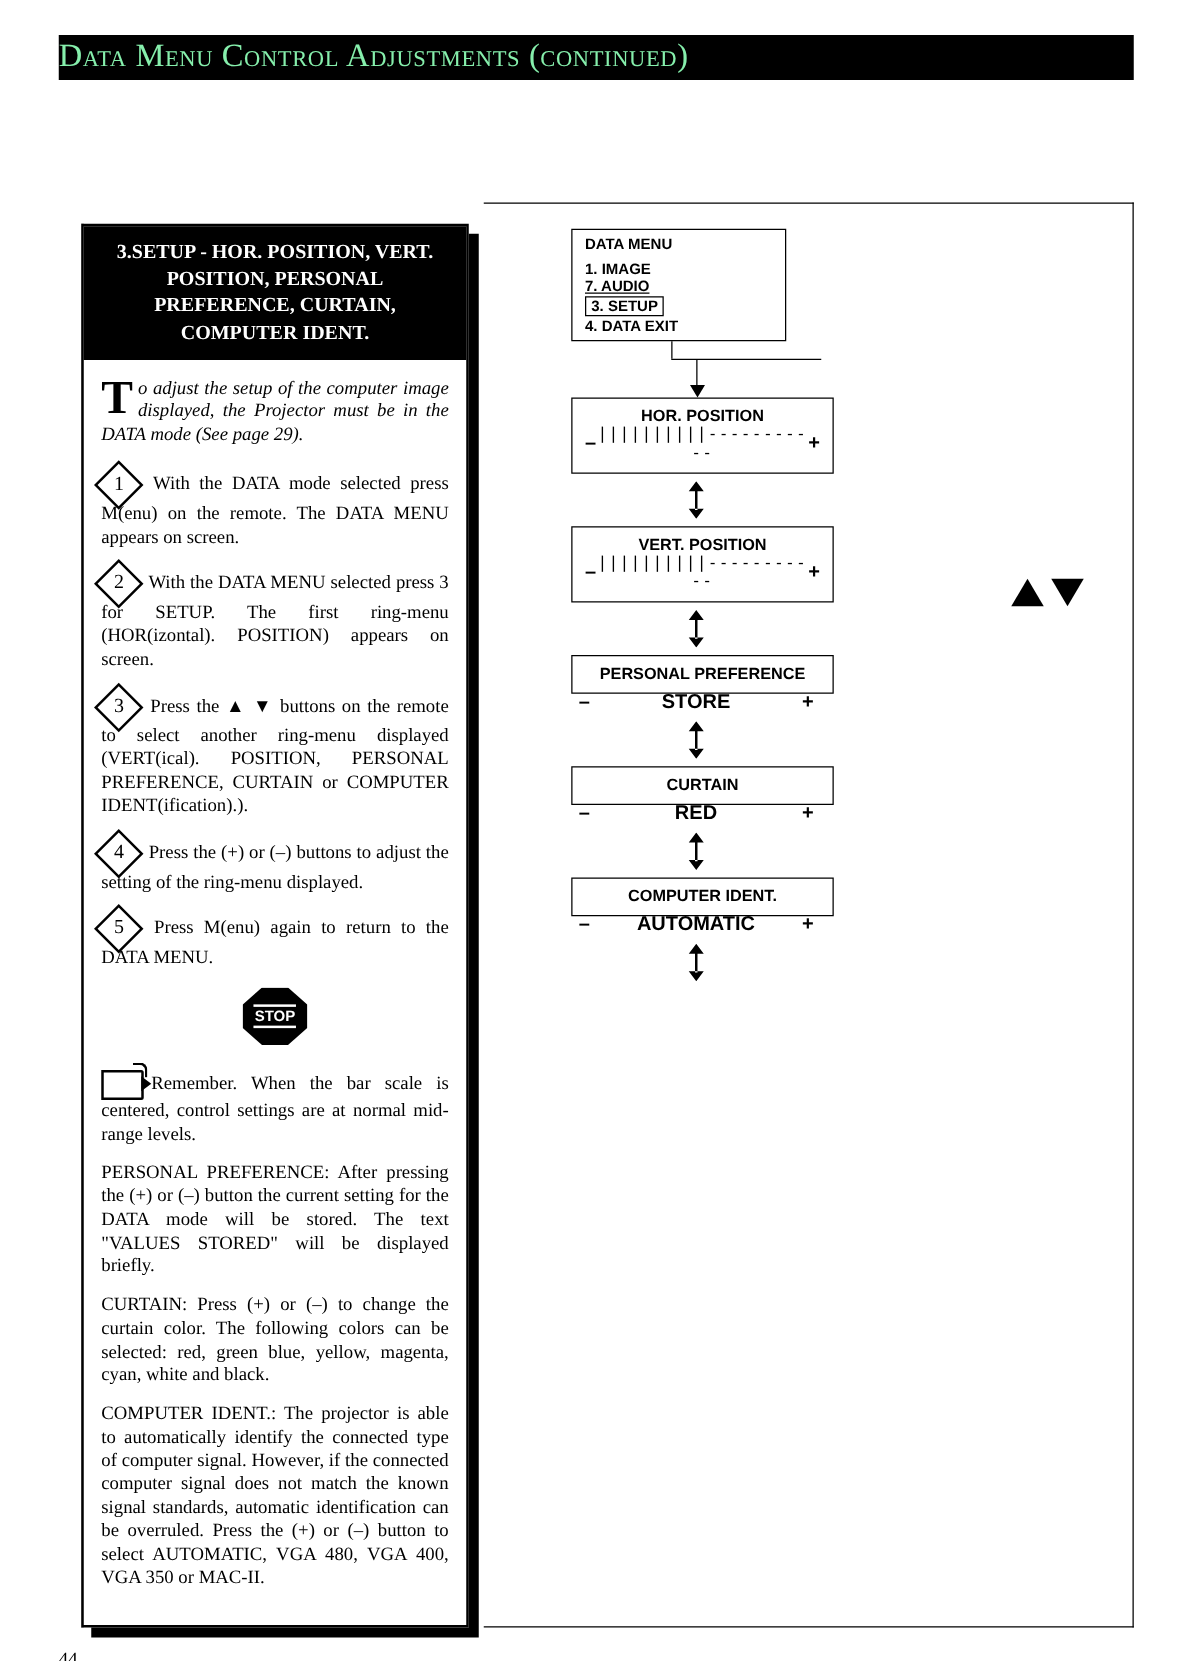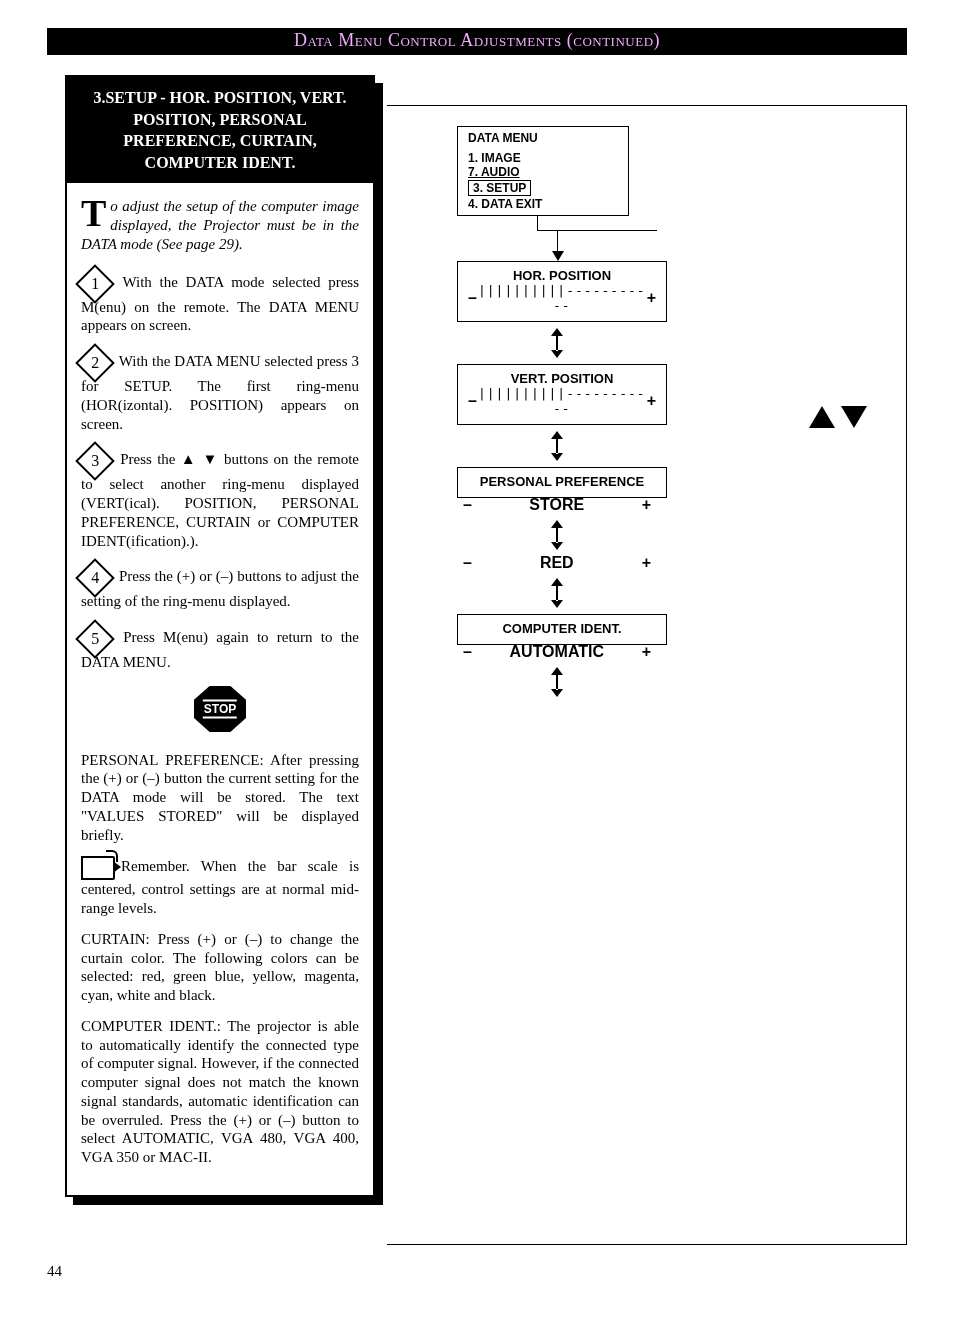--- a/index.html
+++ b/index.html
@@ -9,30 +9,30 @@
   background: #fff;
   color: #000;
 }
 .page {
   width: 860px;
   margin: 28px auto 0 auto;
   position: relative;
 }
 .page-title-bar {
   background: #000;
-  color: #f0abfc;
+  color: #86efac;
   font-variant: small-caps;
-  text-align: center;
-  font-size: 18px;
+  font-size: 26px;
   padding: 2px 0 4px 0;
   letter-spacing: .5px;
 }
 .two-col {
   display: flex;
-  align-items: flex-start;
+  align-items: flex-end;
+  margin-top: 48px;
 }
 .left-col {
   width: 320px;
   border: 2px solid #000;
   border-top: none;
   border-right: none;
   border-bottom: none;
   margin-left: 18px;
   margin-top: 20px;
 }
@@ -202,24 +202,24 @@
           </div>
           <div class="step">
             <span class="diamond"><span>5</span></span>
             <span>Press M(enu) again to return to the DATA MENU.</span>
           </div>
 
           <div class="stop-row">
             <span class="stop-oct"><span>STOP</span></span>
           </div>
 
-          <div class="para">PERSONAL PREFERENCE: After pressing the (+) or (–) button the current setting for the DATA mode will be stored. The text "VALUES STORED" will be displayed briefly.</div>
           <div class="para">
             <span class="note-ico"></span><span>Remember. When the bar scale is centered, control settings are at normal mid-range levels.</span>
           </div>
+          <div class="para">PERSONAL PREFERENCE: After pressing the (+) or (–) button the current setting for the DATA mode will be stored. The text "VALUES STORED" will be displayed briefly.</div>
           <div class="para">CURTAIN: Press (+) or (–) to change the curtain color. The following colors can be selected: red, green blue, yellow, magenta, cyan, white and black.</div>
           <div class="para">COMPUTER IDENT.: The projector is able to automatically identify the connected type of computer signal. However, if the connected computer signal does not match the known signal standards, automatic identification can be overruled. Press the (+) or (–) button to select AUTOMATIC, VGA 480, VGA 400, VGA 350 or MAC-II.</div>
         </div>
       </div>
     </div>
 
     <div class="right-col">
       <div class="flow">
         <div class="side-tri">
           <span class="tri-up"></span><span class="tri-down"></span>
@@ -274,20 +274,23 @@
             <span>–</span>
             <span class="mid">STORE</span>
             <span>+</span>
           </div>
           <div class="ud-arrow">
             <svg viewBox="0 0 18 30">
                 <path d="M9 0l6 8H3zM9 30l6-8H3zM8 7h2v16H8z" fill="#000"></path>
               </svg>
           </div>
 
+          <div class="ring-box">
+            <div>CURTAIN</div>
+          </div>
           <div class="pm-row" style="margin-top:-2px">
             <span>–</span>
             <span class="mid">RED</span>
             <span>+</span>
           </div>
           <div class="ud-arrow">
             <svg viewBox="0 0 18 30">
                 <path d="M9 0l6 8H3zM9 30l6-8H3zM8 7h2v16H8z" fill="#000"></path>
               </svg>
           </div>

